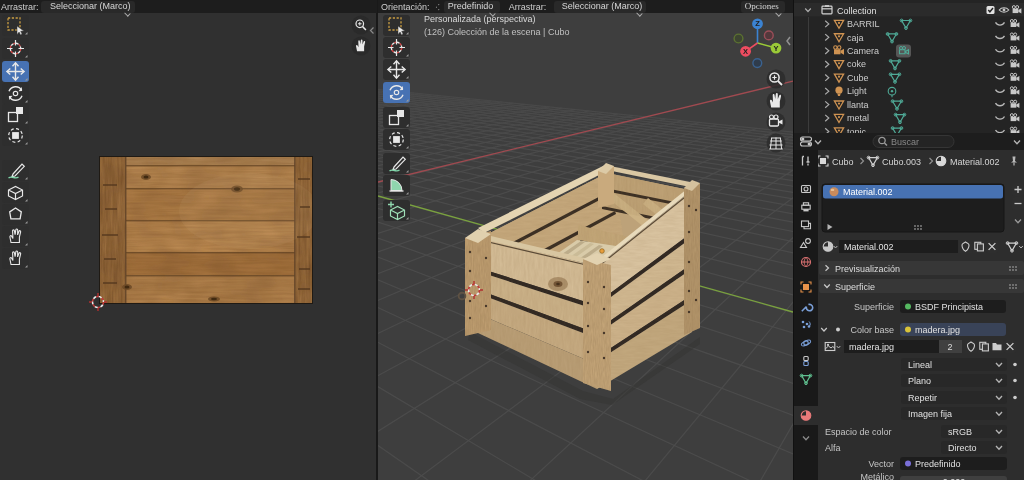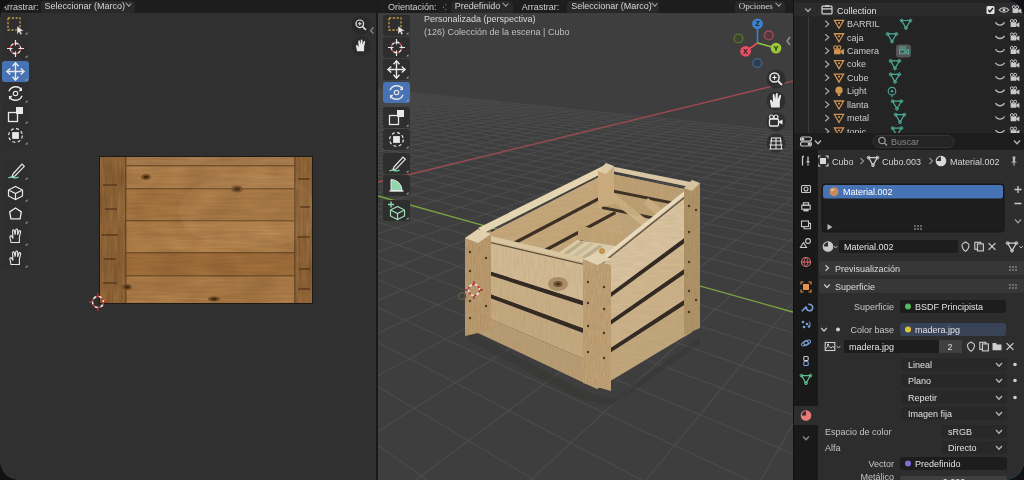--- a/index.html
+++ b/index.html
@@ -1,21 +1,21 @@
 <!DOCTYPE html>
 <html><head><meta charset="utf-8"><style>
 html,body{margin:0;padding:0;background:#111;}
-#app{position:relative;width:1024px;height:480px;overflow:hidden;font-family:"Liberation Sans",sans-serif;color:#d0d0d0;font-size:9px;border-radius:19px;}
+#app{position:relative;width:1024px;height:480px;overflow:hidden;font-family:"Liberation Sans",sans-serif;color:#d0d0d0;font-size:9px;}
 .abs{position:absolute;}
 #imged{left:0;top:0;width:377px;height:480px;background:#303030;}
 #vp{left:378px;top:0;width:415px;height:480px;background:#3e3e3e;overflow:hidden;}
 #outliner{left:794px;top:0;width:230px;height:133px;background:#4c1d95;}
 #props{left:794px;top:133px;width:230px;height:347px;background:#0369a1;overflow:hidden;}
 .hdr{left:0;top:0;right:0;height:13px;background:#1d1d1d;display:flex;align-items:center;white-space:nowrap;z-index:6;position:absolute;}
-.drop{background:#292929;border-radius:3px;color:#d6d6d6;display:flex;align-items:flex-start;height:12px;padding:0 4px;}
+.drop{background:#292929;border-radius:3px;color:#d6d6d6;display:flex;align-items:flex-end;height:12px;padding:0 4px;flex-direction:column;}
 .car{display:inline-block;width:6px;height:6px;position:relative;}
 .car:before{content:"";position:absolute;left:0.5px;top:0.5px;width:4px;height:4px;border-right:1.4px solid #b0b0b0;border-bottom:1.4px solid #b0b0b0;transform:rotate(45deg) scale(1,0.8);}
 .t{position:absolute;white-space:nowrap;z-index:6;text-align:center;}
 #fade{position:absolute;left:0;top:0;width:415px;height:165px;z-index:2;
  background:linear-gradient(to bottom,rgba(62,62,62,0.92) 13px,rgba(62,62,62,0.55) 60px,rgba(62,62,62,0.18) 110px,rgba(62,62,62,0) 160px);}
 </style></head><body>
 <div id="app">
  <div id="imged" class="abs">
   <div class="hdr abs">
         <span style="margin-left:1px;color:#cfcfcf">Arrastrar:</span>
@@ -381,21 +381,21 @@
         <circle cx="311" cy="299" r="1.2" fill="#47382a"></circle>
         <circle cx="318" cy="197" r="1.2" fill="#47382a"></circle>
         <circle cx="318" cy="287" r="1.2" fill="#47382a"></circle>
         <circle cx="84" cy="283" r="3.4" fill="none" stroke="#5f5243" stroke-width="1.8"></circle>
         <circle cx="224" cy="238" r="2.3" fill="#e79e3c" stroke="#8a6220" stroke-width="0.7"></circle>
         <circle cx="96" cy="277" r="5.5" fill="none" stroke-width="1.6" stroke="#c23a3a" stroke-dasharray="2.9 2.9"></circle>
         <circle cx="96" cy="277" r="5.5" fill="none" stroke-width="1.6" stroke="#e8e8e8" stroke-dasharray="2.9 2.9" stroke-dashoffset="2.9"></circle>
         <path d="M96 268 L96 271 M96 283 L96 286 M87 277 L90 277 M102 277 L105 277" stroke="#b03030" stroke-width="1.4"></path>
       </svg>
   <div class="hdr abs">
-   <span style="margin-left:10px;color:#cfcfcf">Orientación:</span>
+   <span style="margin-left:3px;color:#cfcfcf">Orientación:</span>
    <span style="margin-left:6px;color:#bbb;font-size:8px">⁖</span>
    <span class="drop" style="margin-left:4px;">Predefinido&nbsp;<span class="car"></span></span>
    <span style="margin-left:9px;color:#cfcfcf">Arrastrar:</span>
    <span class="drop" style="margin-left:8px;width:84px;justify-content:space-between">
           <span>Seleccionar (Marco)</span>
           <span class="car"></span>
         </span>
    <span class="drop" style="position:absolute;right:8px;font-family:Liberation Serif, serif;">Opciones&nbsp;<span class="car"></span></span>
   </div>
   <div class="t" style="left:46px;top:14px;color:#d8d8d8">Personalizada (perspectiva)</div>

